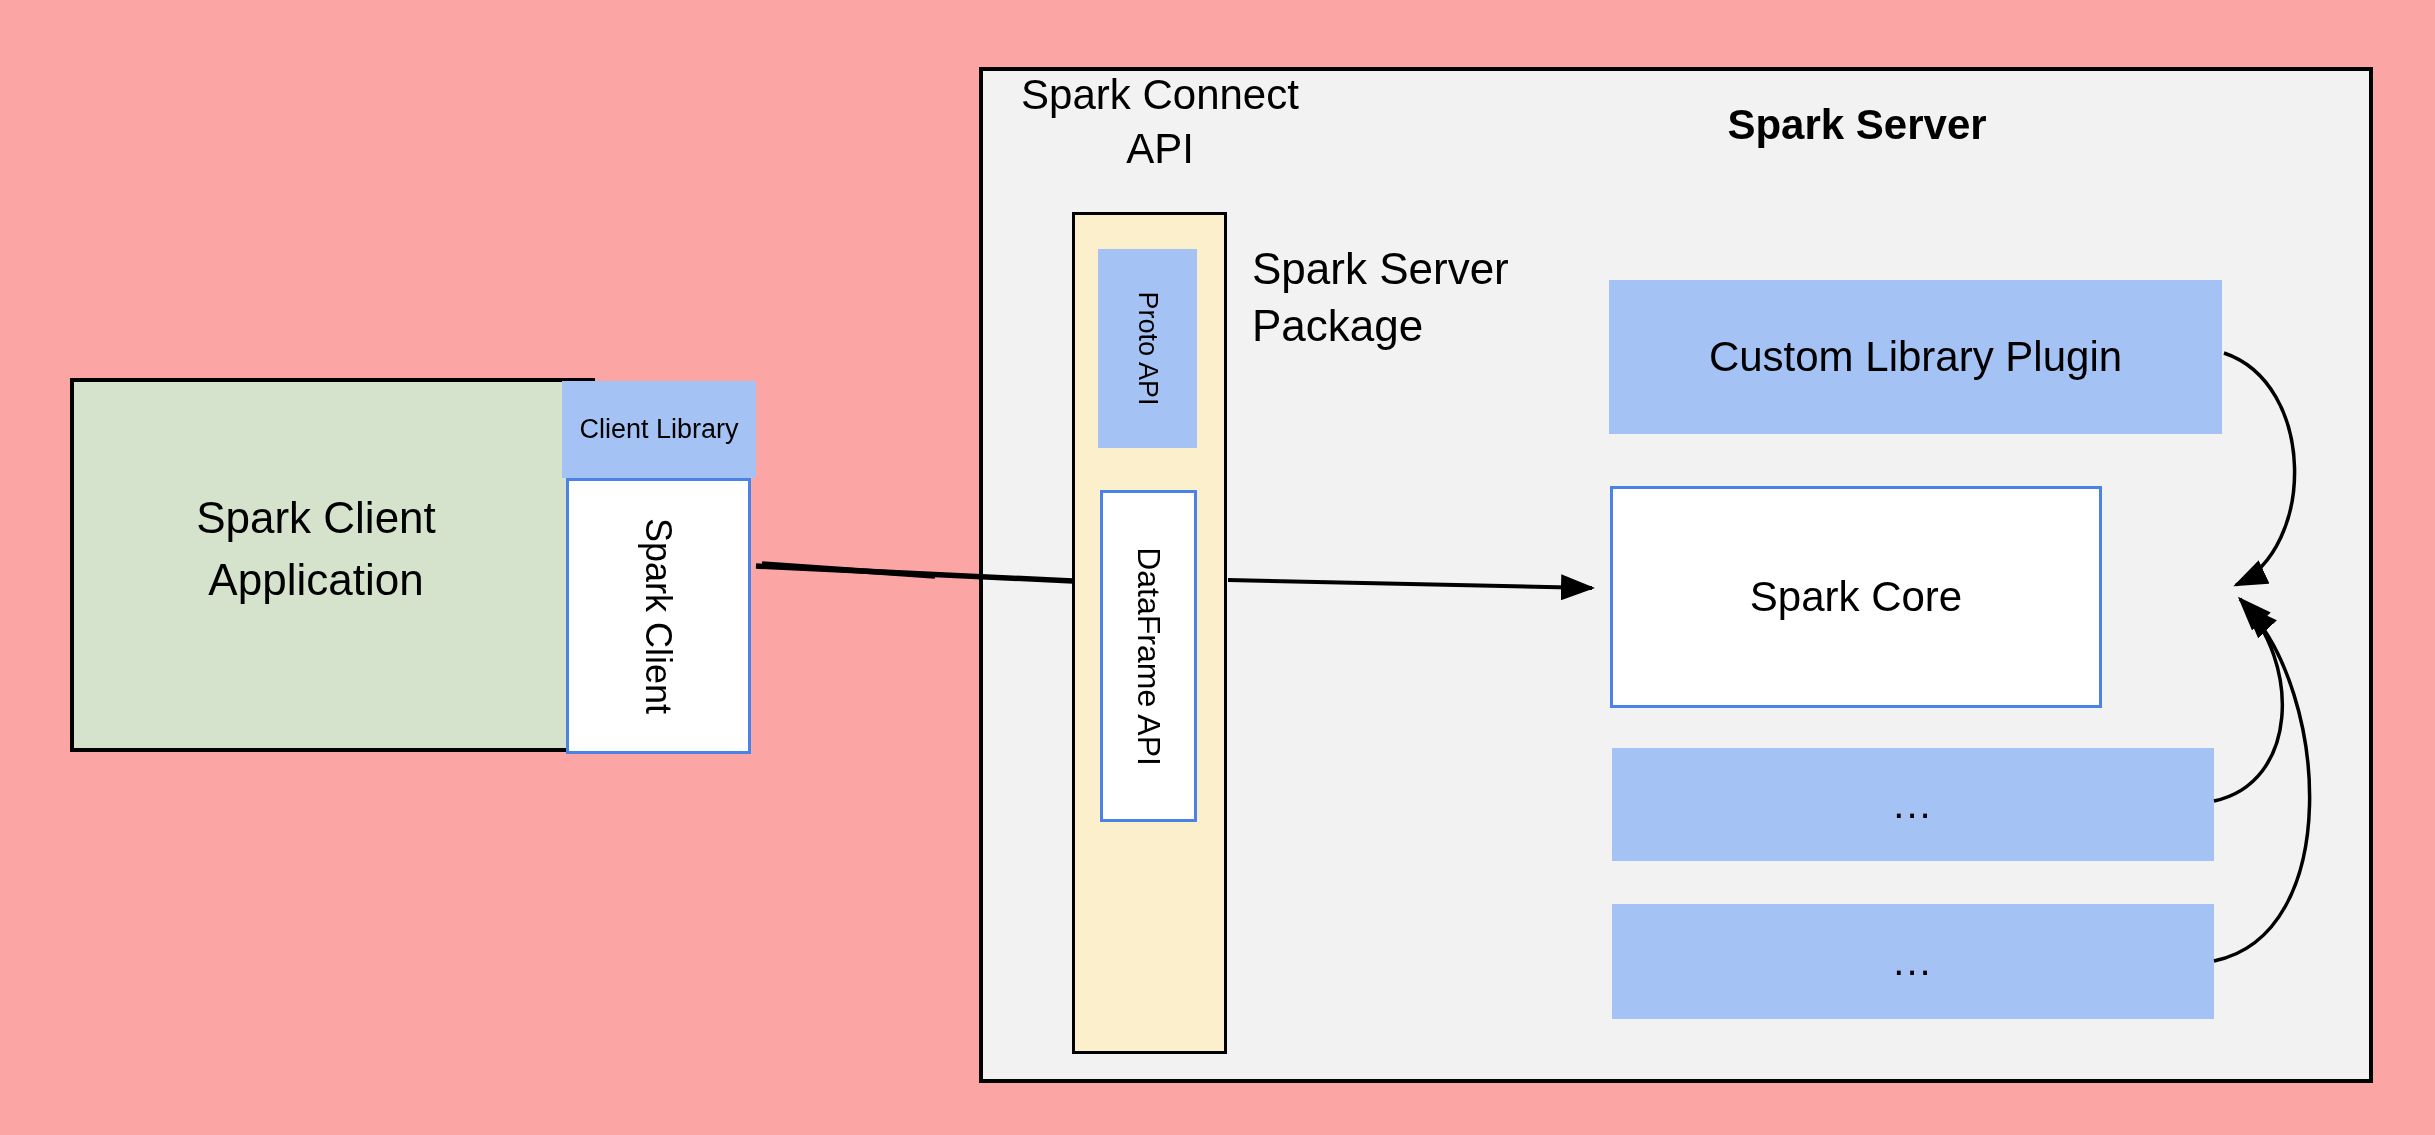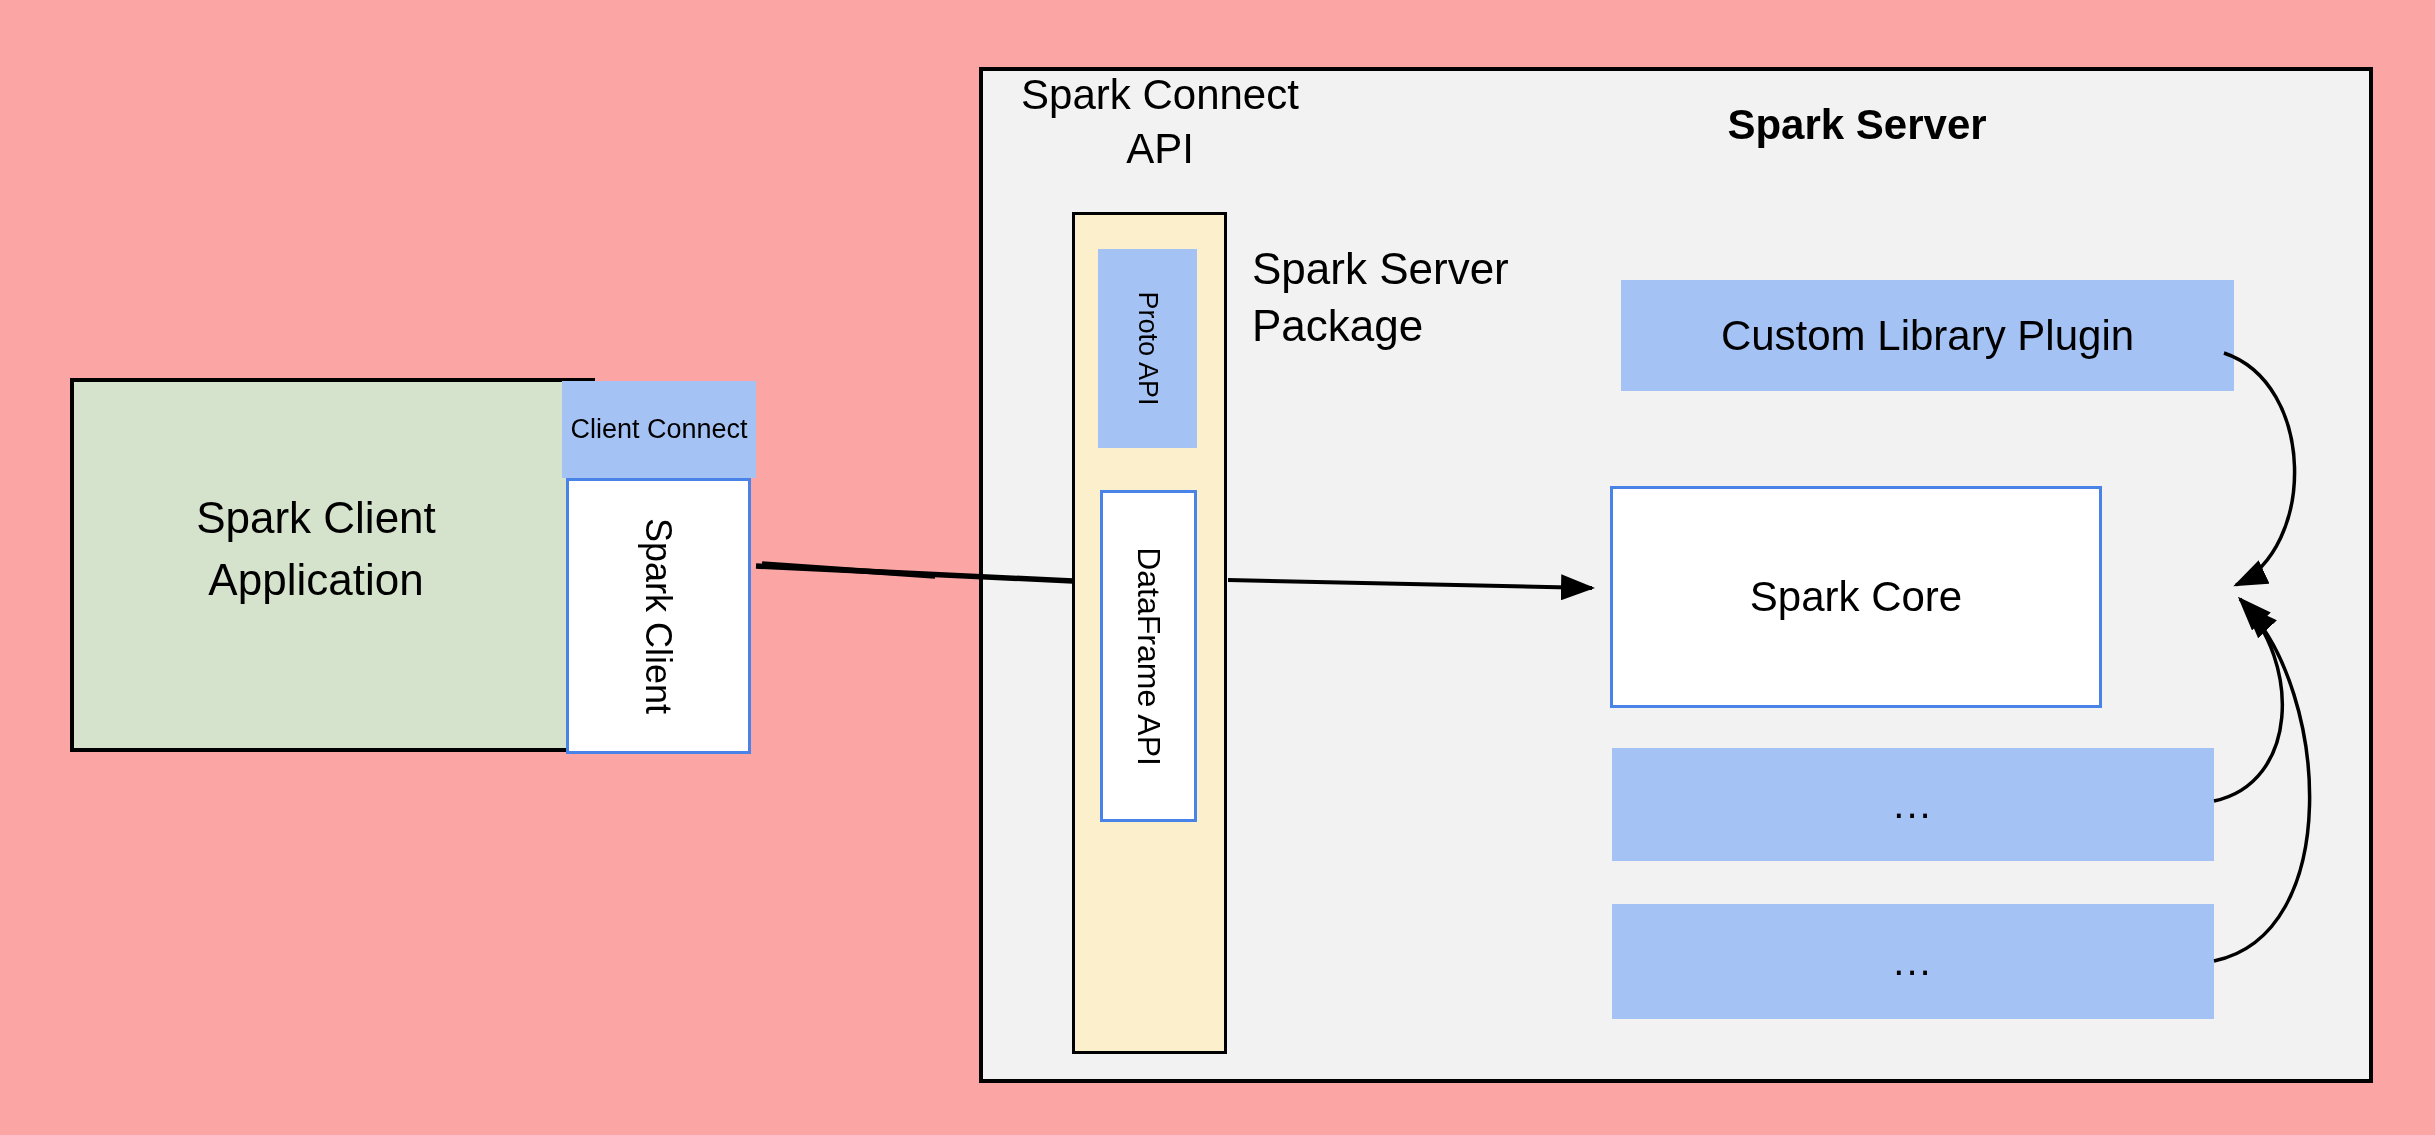--- a/index.html
+++ b/index.html
@@ -59,21 +59,21 @@
 
   <div class="box box-white-bl flexc" style="left:1100px; top:490px; width:97px; height:332px; z-index:3;">
     <span class="vtext v-dataframe">DataFrame API</span>
   </div>
 
   <div class="label library-label" style="z-index:4;">
     <span class="line">Spark Server</span>
     <span class="line">Package</span>
   </div>
 
-  <div class="box box-blue flexc" style="left:1609px; top:280px; width:613px; height:111px; z-index:2;margin-left:12px;">
+  <div class="box box-blue flexc" style="left:1609px; top:280px; width:613px; height:154px; z-index:2;">
     <span class="big-label">Custom Library Plugin</span>
   </div>
 
   <div class="box box-white-bl flexc" style="left:1610px; top:486px; width:492px; height:222px; z-index:2;">
     <span class="big-label">Spark Core</span>
   </div>
 
   <div class="box box-blue flexc" style="left:1612px; top:748px; width:602px; height:113px; z-index:2;">
     <span class="dots-label">...</span>
   </div>
@@ -84,21 +84,21 @@
 
   <div class="box box-green" style="left:70px; top:378px; width:525px; height:374px; z-index:2;"></div>
   <div class="label app-label" style="z-index:4;">
     <span class="line">Spark Client</span>
     <span class="line">Application</span>
   </div>
 
   <div class="box box-blue flexc" style="left:562px; top:381px; width:194px; height:97px; z-index:3;">
     <div class="pkg-label">
       <span class="line">Client</span>
-      <span class="line">Connect</span>
+      <span class="line">Library</span>
     </div>
   </div>
 
   <div class="box box-white-bl flexc" style="left:566px; top:478px; width:185px; height:276px; z-index:3;">
     <span class="vtext v-client">Spark Client</span>
   </div>
 
   <svg class="wires" width="2435" height="1135" viewBox="0 0 2435 1135" fill="none">
     <defs>
       <marker id="ah" markerUnits="userSpaceOnUse" markerWidth="34" markerHeight="26" refX="31" refY="13" orient="auto">

